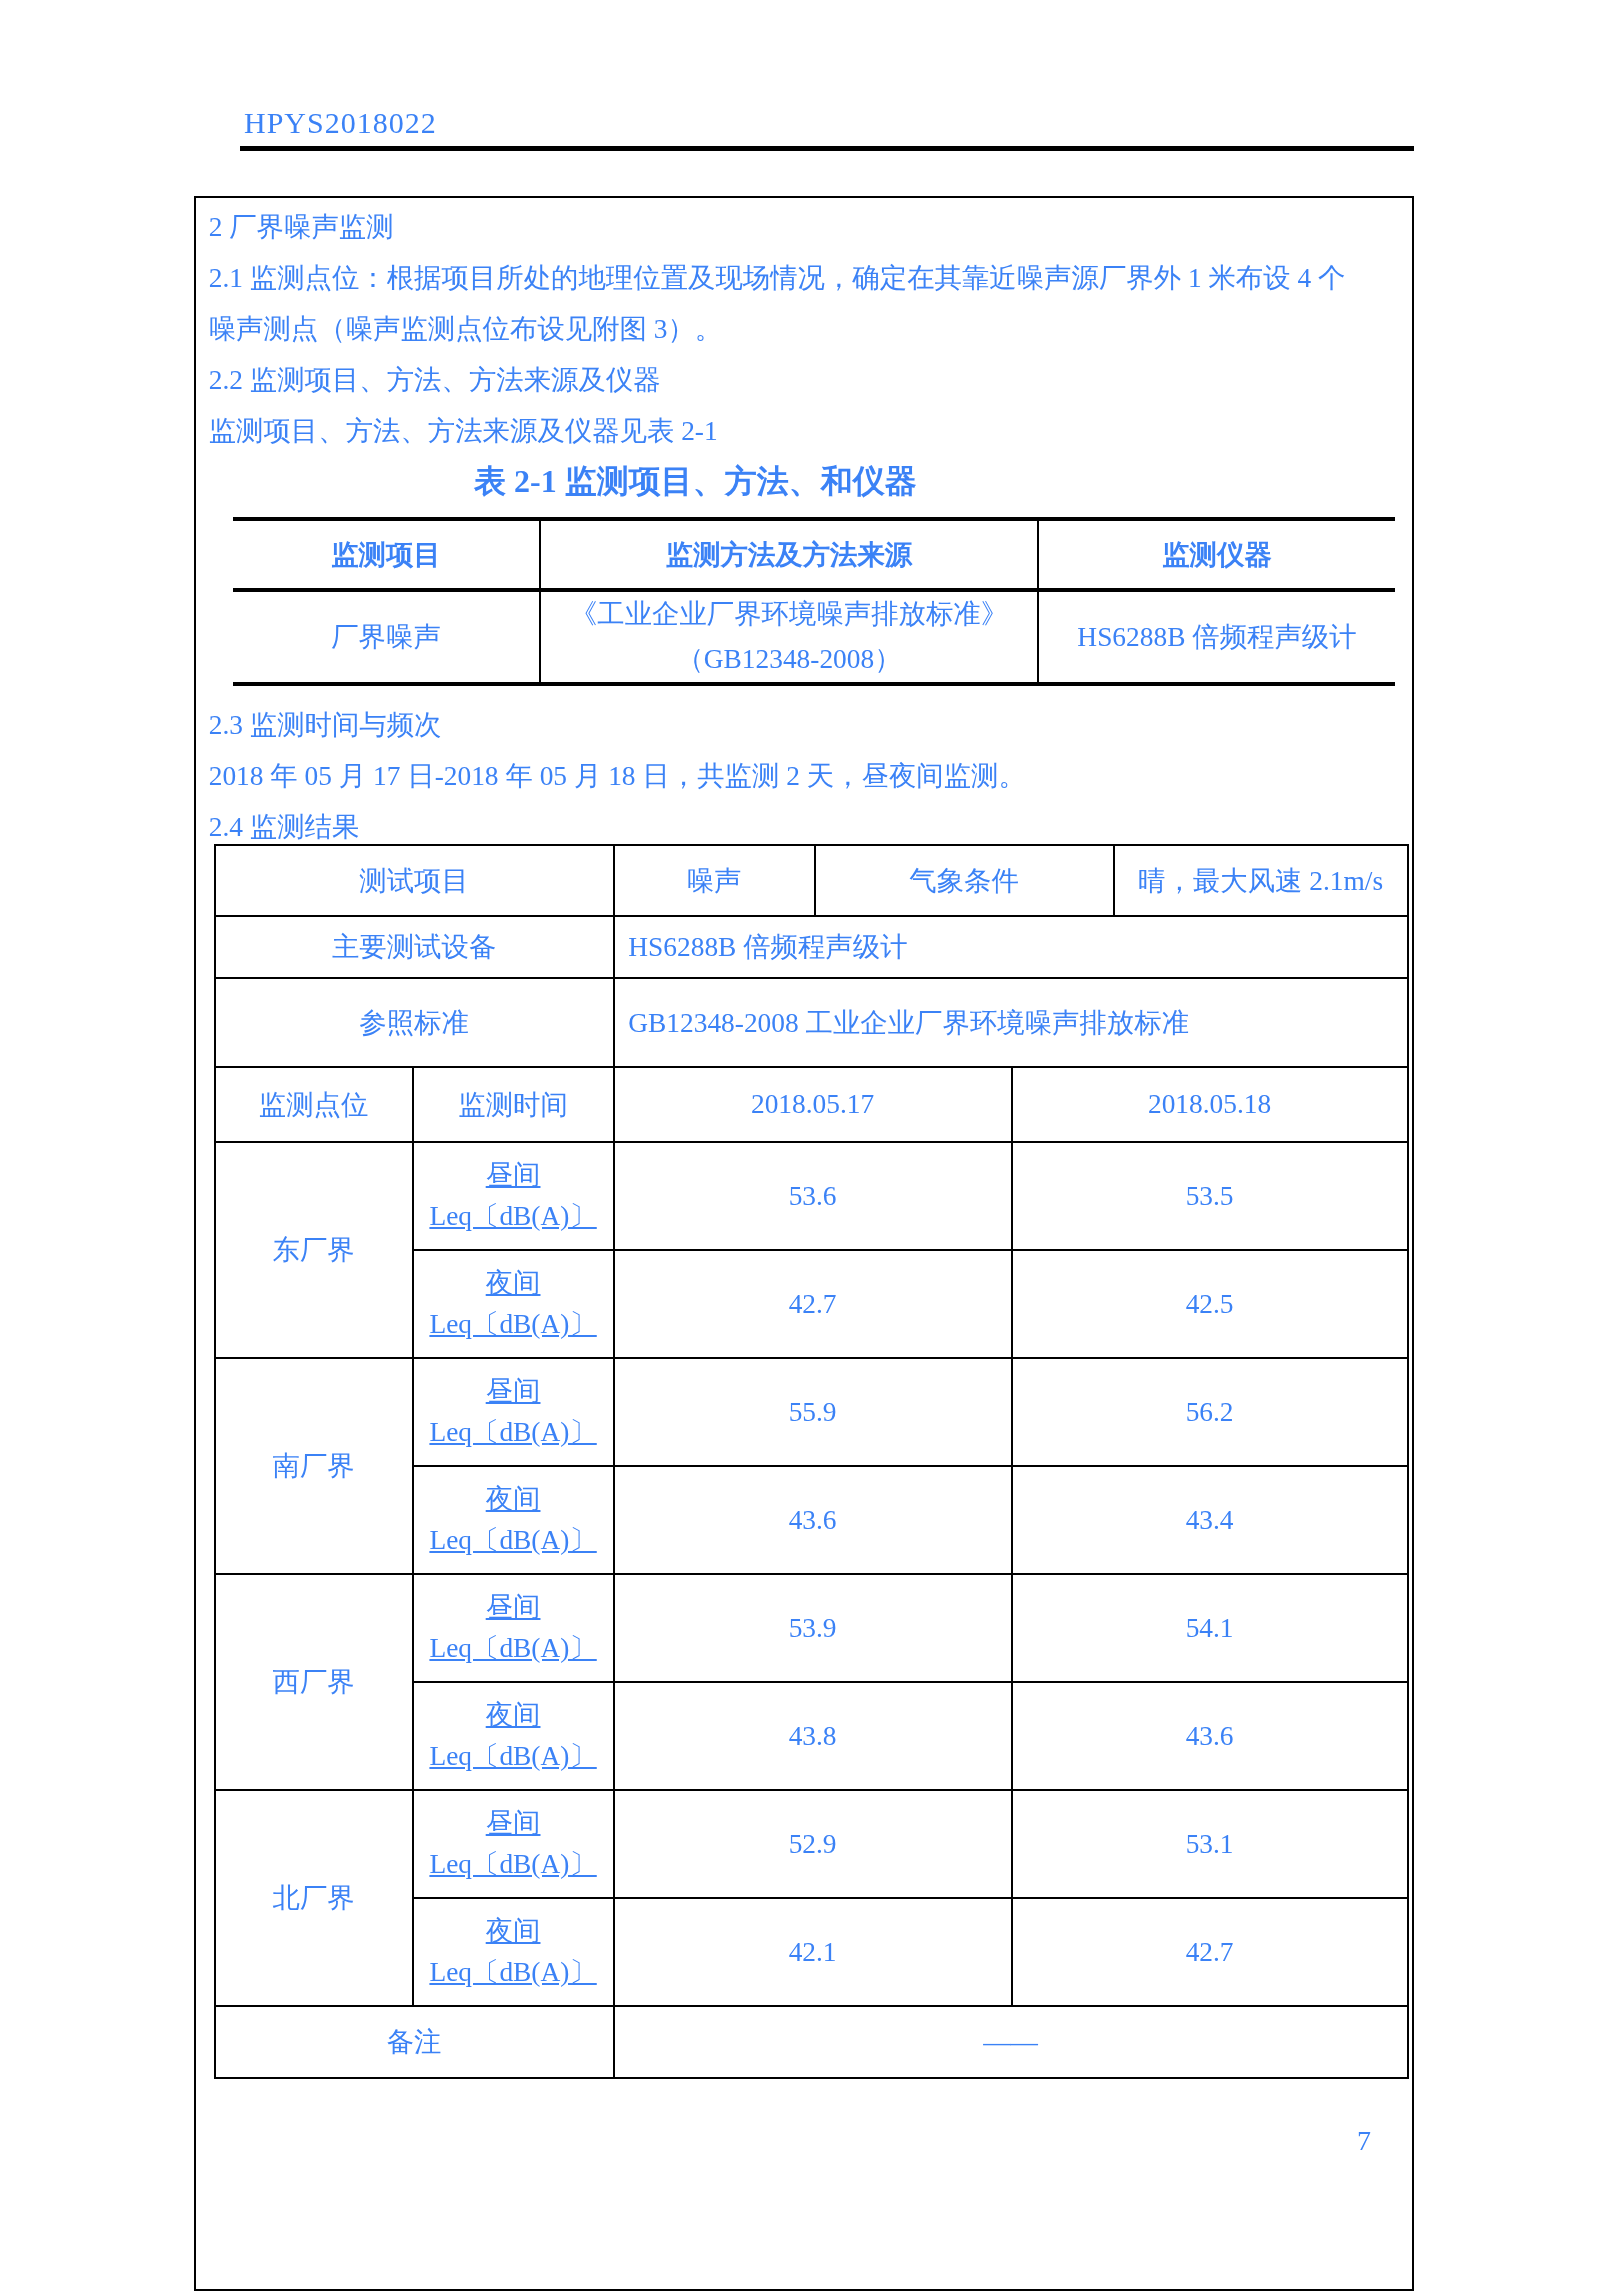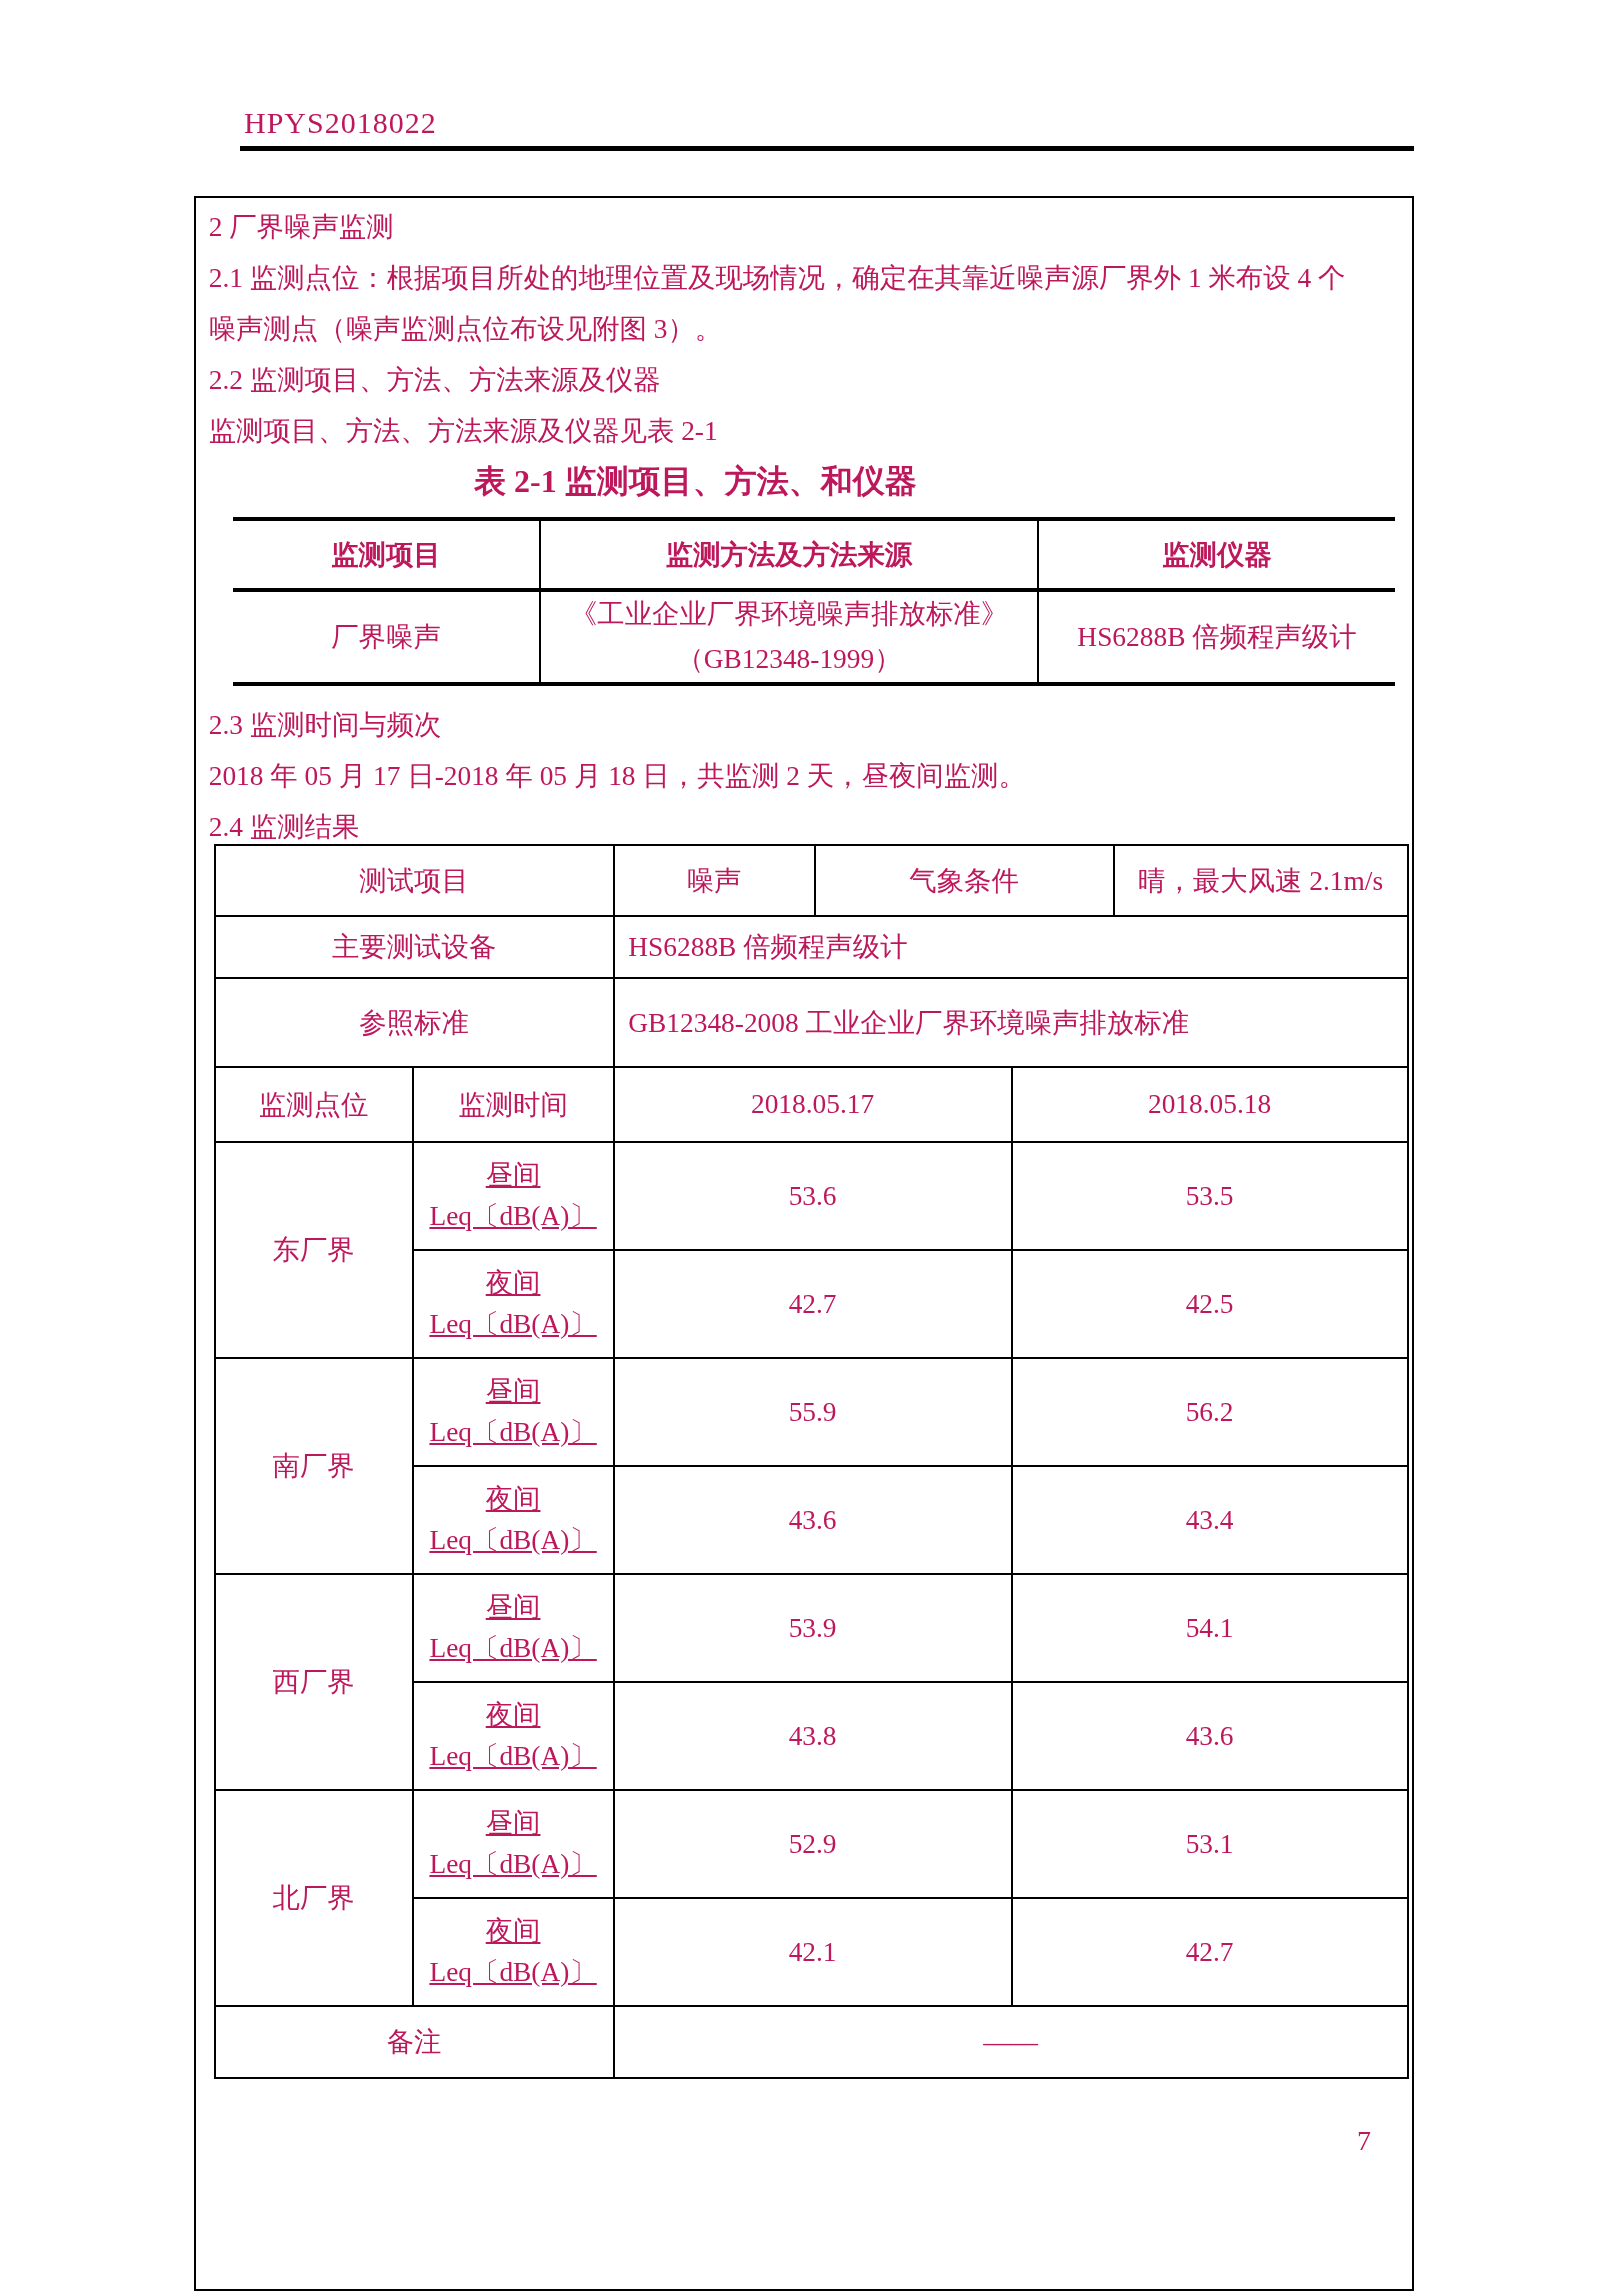--- a/index.html
+++ b/index.html
@@ -1,18 +1,18 @@
 <!DOCTYPE html>
 <html><head>
 <meta charset="utf-8">
 <style>
   html,body { margin:0; padding:0; background:#e8e8e8; }
   .page {
     position:relative; width:1621px; height:2293px; margin:0 auto;
-    background:#ffffff; color:#be185d;
+    background:#ffffff; color:#3b82f6;
     font-family:"Liberation Serif","DejaVu Serif",serif;
   }
   
   .doc-number { position:absolute; left:244px; top:106px; font-size:30px; letter-spacing:1px; }
   .header-rule { position:absolute; left:240px; top:146px; width:1174px; height:4.9px; background:#000; }
 
   
   .content-box { position:absolute; left:194px; top:196px; width:1216px; height:2091px; border:2px solid #000; }
 
   .para { position:absolute; left:12.7px; right:12.7px; font-size:27.4px; }
@@ -74,21 +74,21 @@
       <tbody>
           <tr class="hdr">
         <th>监测项目</th>
         <th>监测方法及方法来源</th>
         <th>监测仪器</th>
       </tr>
       <tr class="dat">
         <td>厂界噪声</td>
         <td>
           <div class="two-line">《工业企业厂界环境噪声排放标准》</div>
-          <div class="two-line">（GB12348-1999）</div>
+          <div class="two-line">（GB12348-2008）</div>
         </td>
         <td>HS6288B 倍频程声级计</td>
       </tr>
     </tbody>
       </table>
 
     <div class="para block-mid">
       <div class="line">2.3 监测时间与频次</div>
       <div class="line">2018 年 05 月 17 日-2018 年 05 月 18 日，共监测 2 天，昼夜间监测。</div>
       <div class="line">2.4 监测结果</div>

